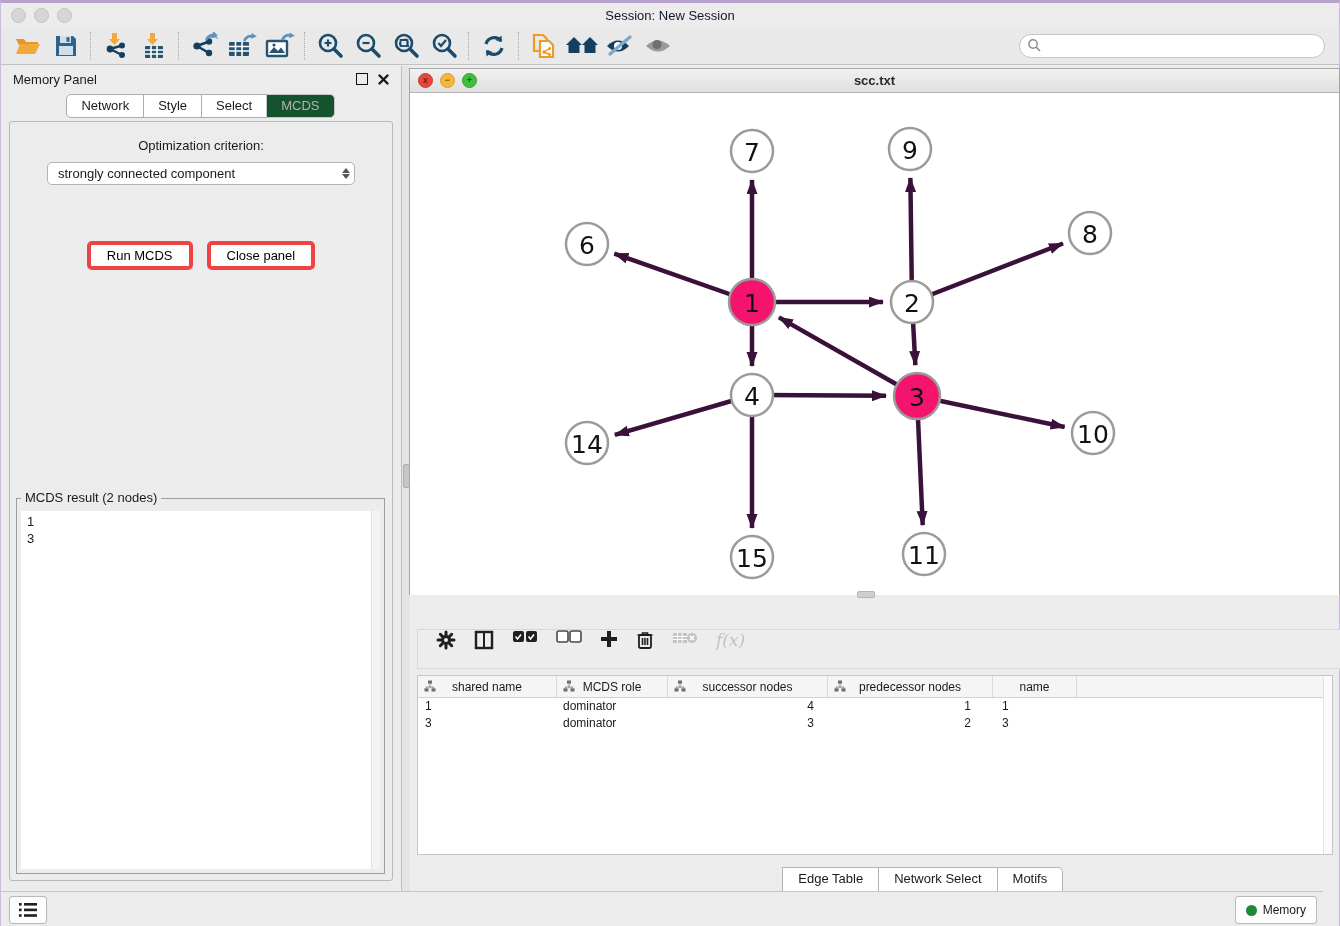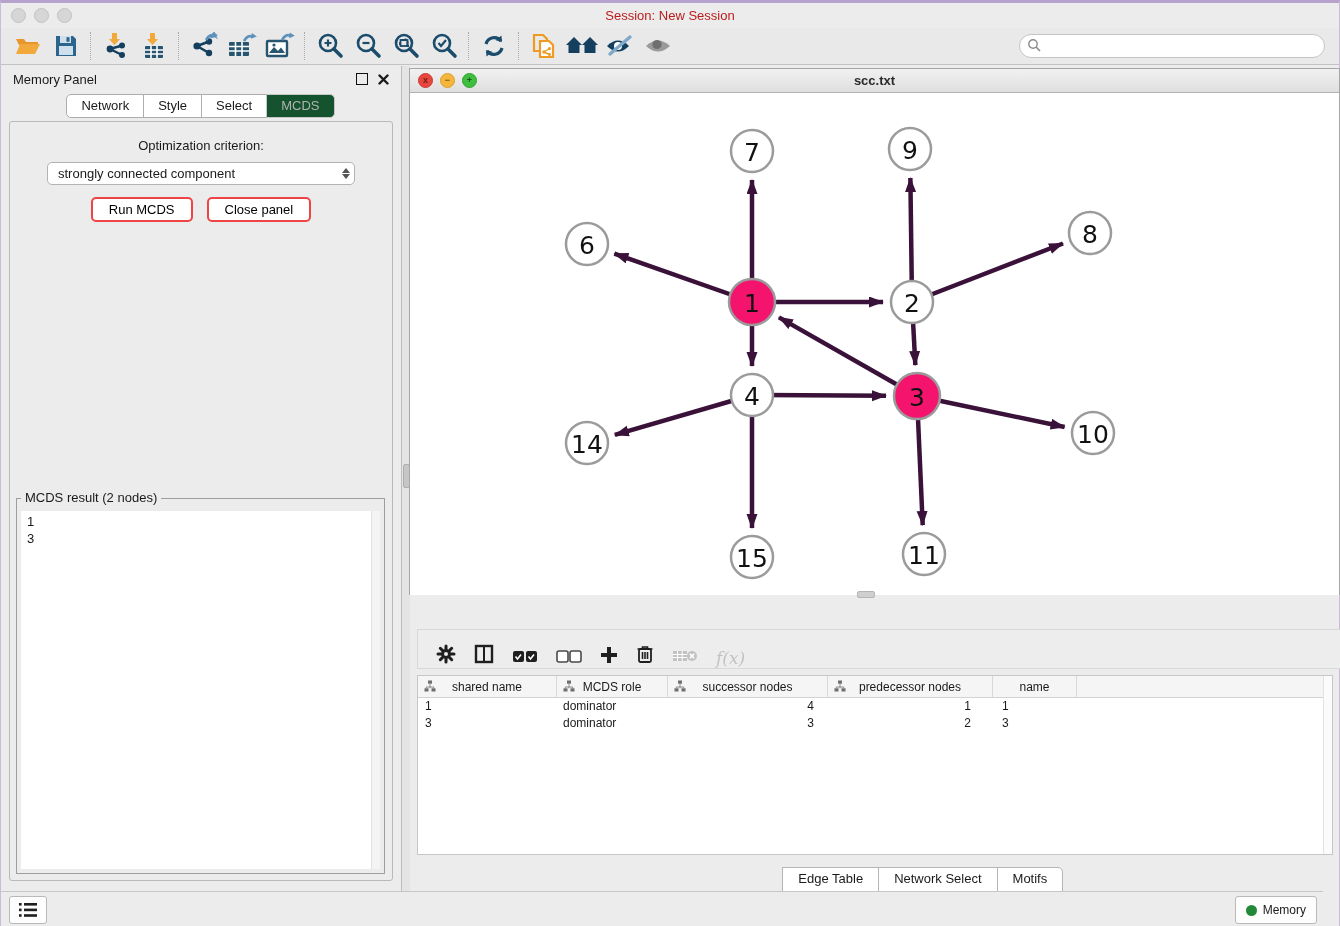--- a/index.html
+++ b/index.html
@@ -5,21 +5,21 @@
   html,body{margin:0;padding:0;}
   body{width:1340px;height:926px;overflow:hidden;background:#ECECEC;
        font-family:"Liberation Sans",sans-serif;color:#1A1A1A;}
   .window{position:relative;width:1340px;height:926px;box-sizing:border-box;
           border-top:3px solid #B7A2CE;border-left:1px solid #CCBBDD;border-right:1px solid #CCBBDD;
           background:#ECECEC;}
   
   .titlebar{position:relative;height:25px;display:flex;align-items:center;background:#ECECEC;}
   .lights{display:flex;gap:8px;margin-left:10px;}
   .light-gray{width:13px;height:13px;border-radius:50%;background:#D6D6D6;border:1px solid #C2C2C2;}
-  .app-title{position:absolute;left:0;right:0;text-align:center;font-size:13px;color:#b91c1c;}
+  .app-title{position:absolute;left:0;right:0;text-align:center;font-size:13px;color:#0f172a;}
   
   .toolbar{height:36px;display:flex;align-items:center;border-bottom:1px solid #C2C2C2;
            background:#E9E9E9;padding:0 8px;}
   .tb-btn{width:38px;height:30px;display:flex;align-items:center;justify-content:center;}
   .tb-sep{width:1px;height:28px;border-left:1px dotted #A9A9A9;margin:0 5px;}
   .search-wrap{margin-left:auto;position:relative;margin-right:6px;}
   .search-wrap input{width:272px;height:20px;border:1px solid #C4C4C4;border-radius:12px;
     background:#FFF;padding:1px 8px 1px 24px;font-size:13px;outline:none;font-family:inherit;}
   .search-glass{position:absolute;left:8px;top:4px;}
   
@@ -34,22 +34,22 @@
   .cp-tab.active{background:#14532d;color:#B2B2B2;border-color:#C6C6C6;}
   .cp-content{position:absolute;left:8px;right:8px;top:54px;bottom:14px;
     border:1px solid #B9B9B9;border-radius:3px;margin-top:1px;background:#ECECEC;}
   .opt-label{text-align:center;font-size:13px;margin-top:16px;}
   .cp-select{width:308px;height:23px;margin:9px auto 0;background:#FFF;border:1px solid #B3B3B3;
     border-radius:5px;display:flex;align-items:center;font-size:13px;padding:0 4px 0 10px;box-sizing:border-box;}
   .cp-select .sel-arrows{margin-left:auto;display:flex;flex-direction:column;gap:1px;align-items:center;}
   .tri-up{width:0;height:0;border-left:4px solid transparent;border-right:4px solid transparent;border-bottom:5px solid #555;}
   .tri-dn{width:0;height:0;border-left:4px solid transparent;border-right:4px solid transparent;border-top:5px solid #555;}
   .cp-buttons{display:flex;justify-content:center;gap:14px;margin-top:12px;}
-  .cp-btn{background:#FFF;border:2px solid #ef4444;border-radius:5px;font-size:13px;
-    padding:3px 16px;font-family:inherit;}
+  .cp-btn{background:#FFF;border:4px solid #ef4444;border-radius:5px;font-size:13px;
+    padding:3px 16px;font-family:inherit;margin-top:44px;}
   .result-group{position:absolute;left:6px;right:7px;top:376px;bottom:6px;border:1px solid #9E9E9E;}
   .result-legend{position:absolute;top:-9px;left:4px;background:#ECECEC;padding:0 4px;font-size:13px;}
   .result-inner{position:absolute;left:4px;right:4px;top:12px;bottom:4px;background:#FFF;}
   .result-scroll{position:absolute;right:0;top:0;bottom:0;width:8px;background:#F4F4F4;border-left:1px solid #E2E2E2;}
   .result-text{font-size:13px;line-height:17px;padding:2px 6px;white-space:pre;}
   
   .v-divider{position:absolute;left:400px;top:63px;width:8px;height:829px;background:#E4E4E4;border-left:1px solid #BDBDBD;}
   .v-handle{position:absolute;left:1px;top:398px;width:5px;height:22px;background:#C6C6C6;border:1px solid #AFAFAF;border-radius:2px;}
   
   .net-window{position:absolute;left:408px;top:65px;width:931px;height:527px;border:1px solid #A6A6A6;
@@ -62,21 +62,21 @@
   .tl.red{background:#E8453C;border:1px solid #C93A32;}
   .tl.yellow{background:#F5B63B;border:1px solid #D99F2B;}
   .tl.green{background:#3FBF3F;border:1px solid #2FA32F;}
   .net-title{position:absolute;left:0;right:0;text-align:center;font-size:13px;font-weight:600;color:#2A2A2A;}
   .net-canvas{position:relative;width:100%;height:502px;background:#FFF;}
   .net-canvas svg{position:absolute;left:0;top:0;}
   .h-handle{position:absolute;left:447px;bottom:-3px;width:16px;height:5px;background:#CFCFCF;border:1px solid #B5B5B5;border-radius:2px;}
   
   .table-panel{position:absolute;left:408px;top:596px;width:932px;height:296px;}
   .tp-toolbar{position:absolute;left:8px;right:0;top:30px;height:40px;background:#EDEDED;
-    border:1px solid #D8D8D8;display:flex;align-items:flex-end;gap:18px;padding-left:18px;box-sizing:border-box;}
+    border:1px solid #D8D8D8;display:flex;align-items:flex-start;gap:18px;padding-left:18px;box-sizing:border-box;}
   .fx-label{font-family:"DejaVu Serif",serif;font-style:italic;font-size:17px;color:#C2C2C2;}
   .tp-table{position:absolute;left:8px;right:8px;top:76px;height:180px;background:#FFF;border:1px solid #C6C6C6;box-sizing:border-box;}
   .t-header{display:flex;height:21px;background:#F5F5F5;border-bottom:1px solid #D2D2D2;}
   .th{position:relative;display:flex;align-items:center;justify-content:center;font-size:12px;
       border-right:1px solid #D9D9D9;box-sizing:border-box;height:21px;background:#F5F5F5;}
   .th .tree-ic{position:absolute;left:6px;top:4px;}
   .tr{display:flex;height:17px;align-items:center;}
   .td{font-size:12px;box-sizing:border-box;height:17px;line-height:17px;}
   .t-scroll{position:absolute;right:0;top:0;bottom:0;width:8px;background:#FBFBFB;border-left:1px solid #E3E3E3;}
   .tp-tabs{position:absolute;left:0;right:0;top:268px;display:flex;justify-content:center;}

